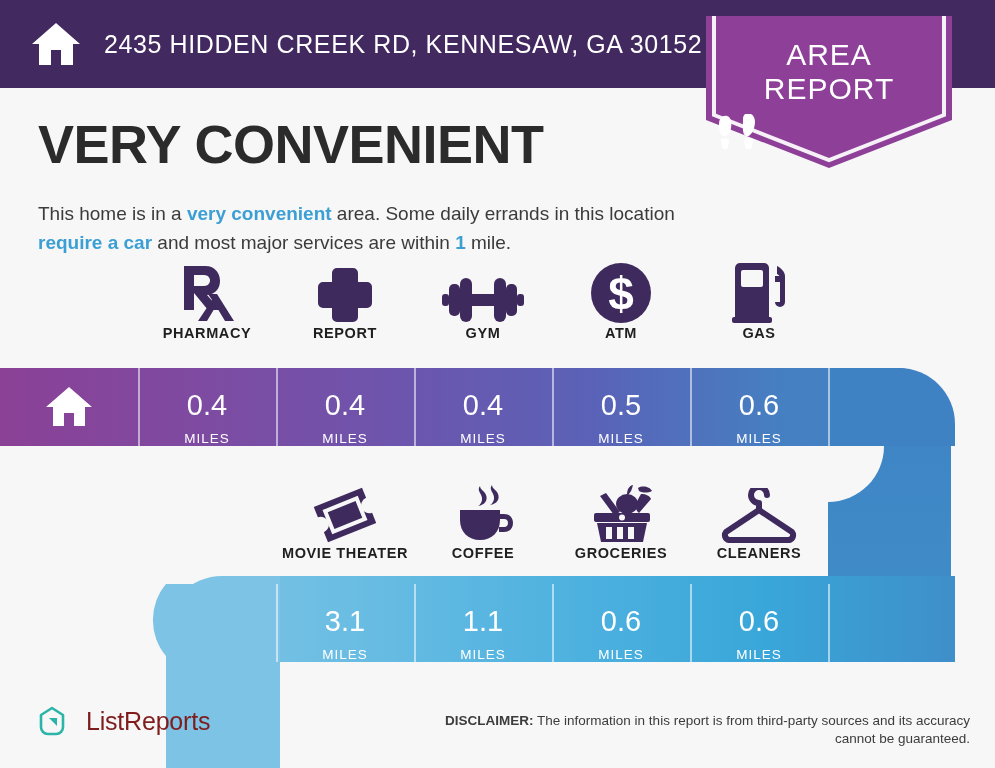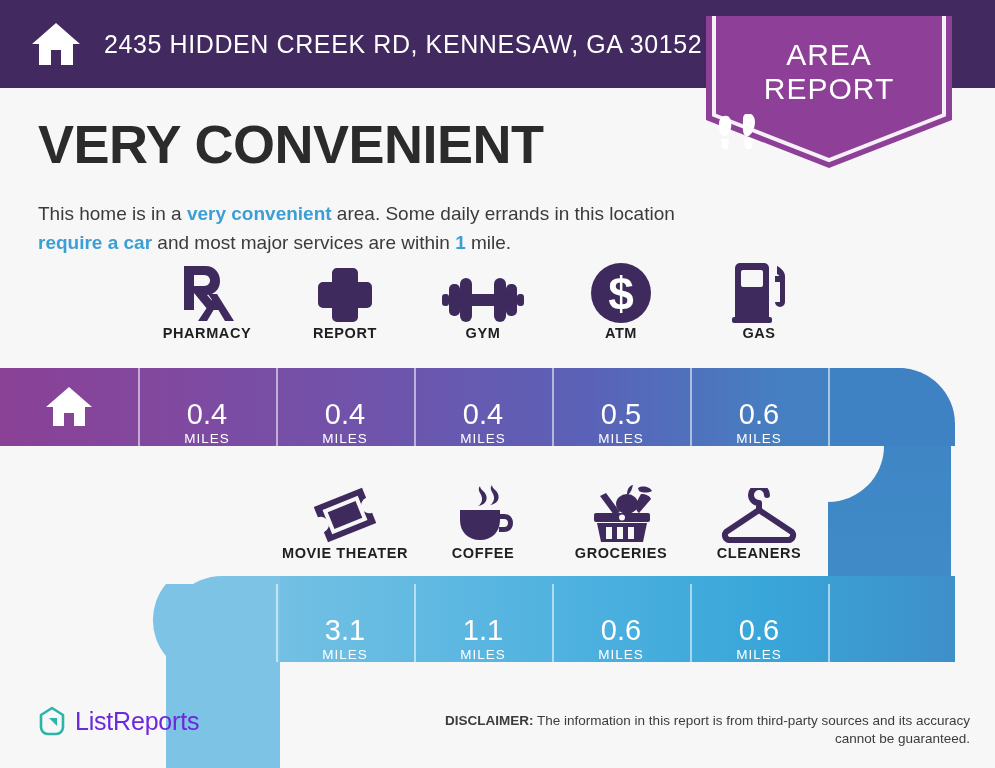--- a/index.html
+++ b/index.html
@@ -151,21 +151,21 @@
   }
   .dist-value {
     font-size: 29px;
     line-height: 32px;
     font-weight: 400;
   }
   .dist-unit {
     font-size: 13.5px;
     letter-spacing: 1px;
     font-weight: 400;
-    margin-top: 1px;
+    margin-top: 10px;
   }
   .home-marker {
     position: absolute;
     left: 0; top: 368px;
     width: 138px; height: 78px;
     display: flex;
     align-items: center;
     justify-content: center;
     z-index: 2;
   }
@@ -180,23 +180,23 @@
 
   
   .footer-logo {
     position: absolute;
     left: 38px; top: 706px;
     display: flex;
     align-items: center;
     z-index: 4;
   }
   .footer-logo-text {
-    margin-left: 9px;
+    margin-left: 20px;
     font-size: 25px;
-    color: #6d28d9;
+    color: #7f1d1d;
     letter-spacing: -0.2px;
   }
   .disclaimer {
     position: absolute;
     left: 440px; top: 712px;
     width: 530px;
     font-size: 13.5px;
     line-height: 18px;
     color: #3c3c3c;
     z-index: 4;

